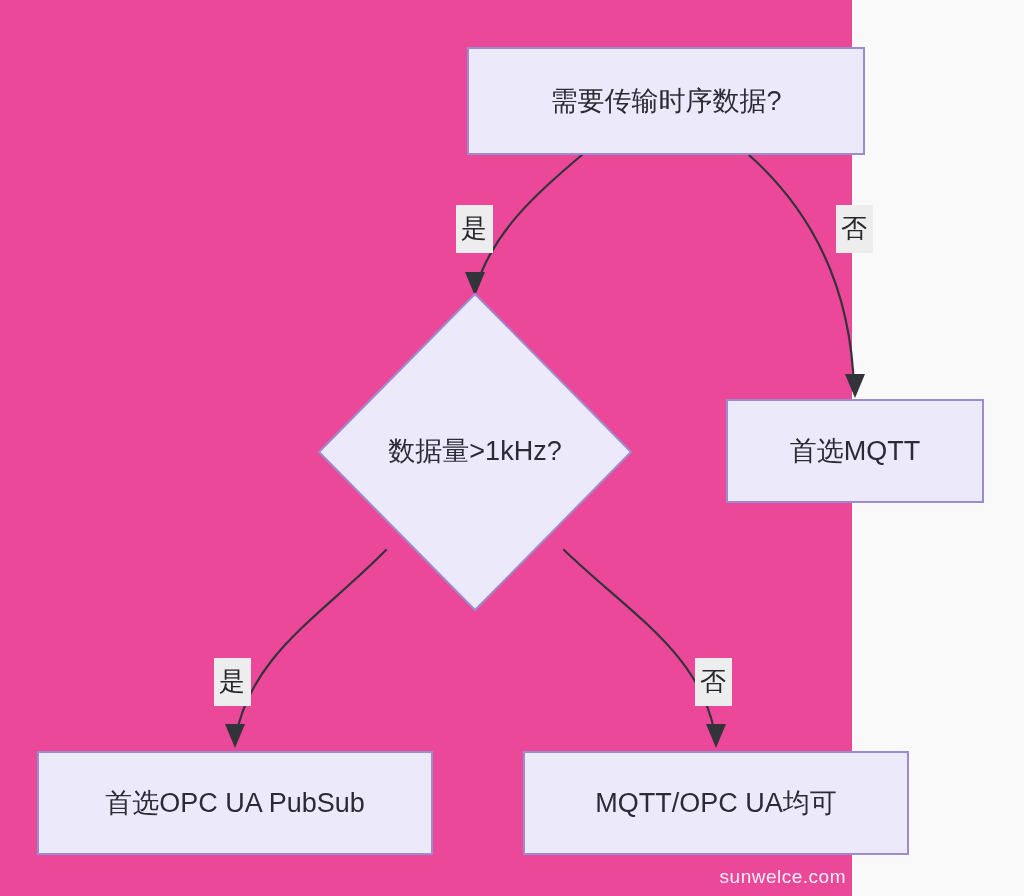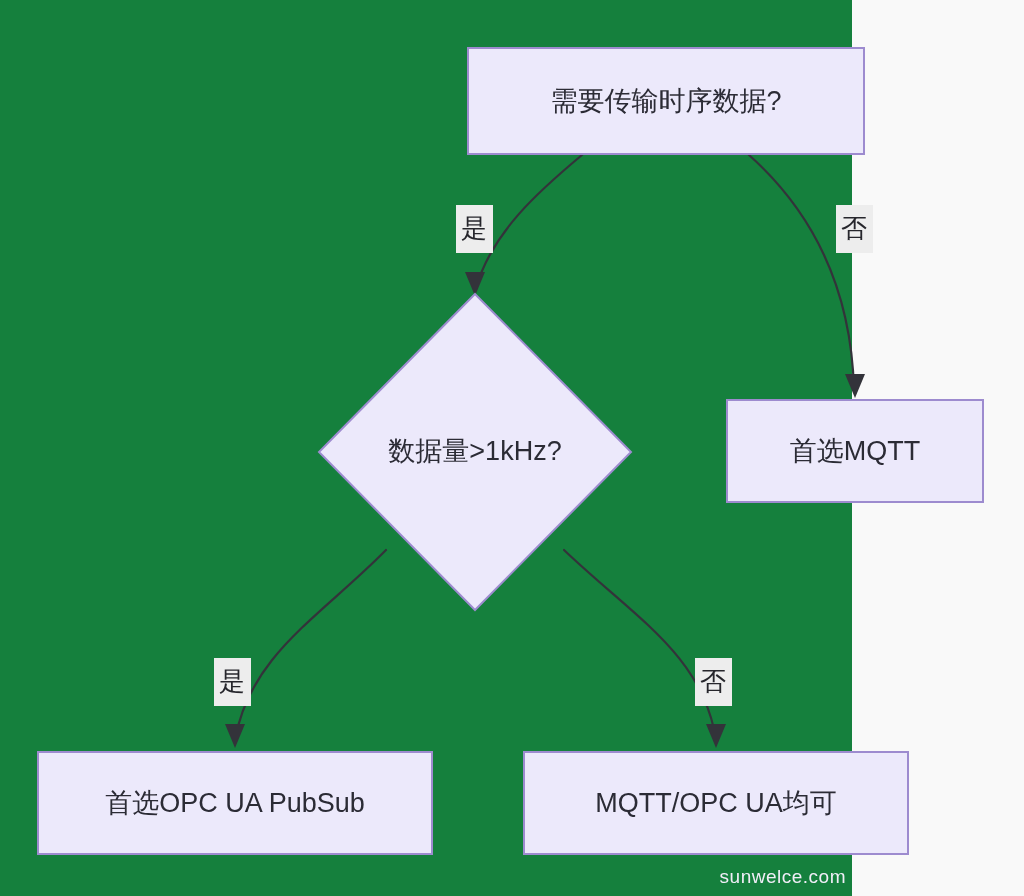--- a/index.html
+++ b/index.html
@@ -11,21 +11,21 @@
     width: 1024px;
     height: 896px;
     background: #f9f9f9;
     font-family: "Liberation Sans", "DejaVu Sans", sans-serif;
     overflow: hidden;
   }
   #diagram-root {
     position: relative;
     width: 852px;
     height: 896px;
-    background: #15803d;
+    background: #ec4899;
   }
   #flow-svg {
     position: absolute;
     inset: 0;
     width: 1024px;
     height: 896px;
     display: block;
   }
   .node-shape {
     fill: #ece9fb;

